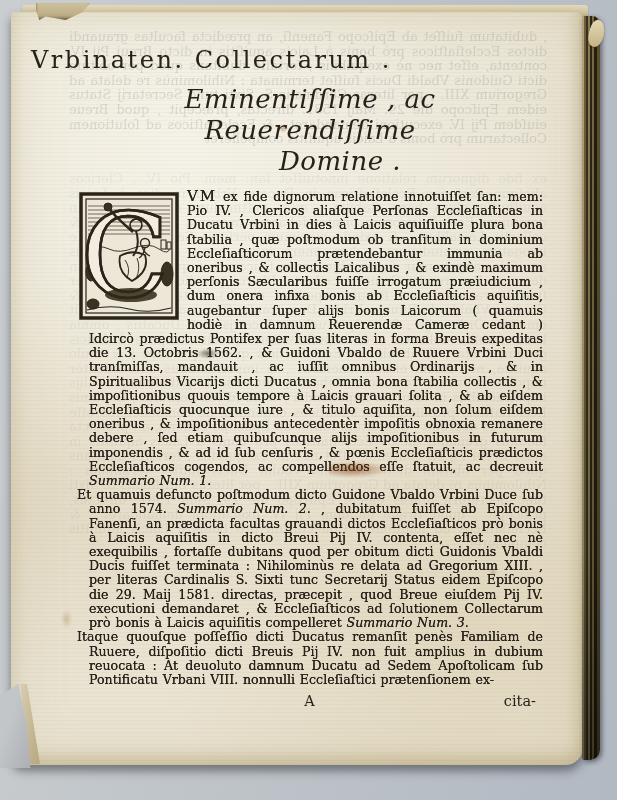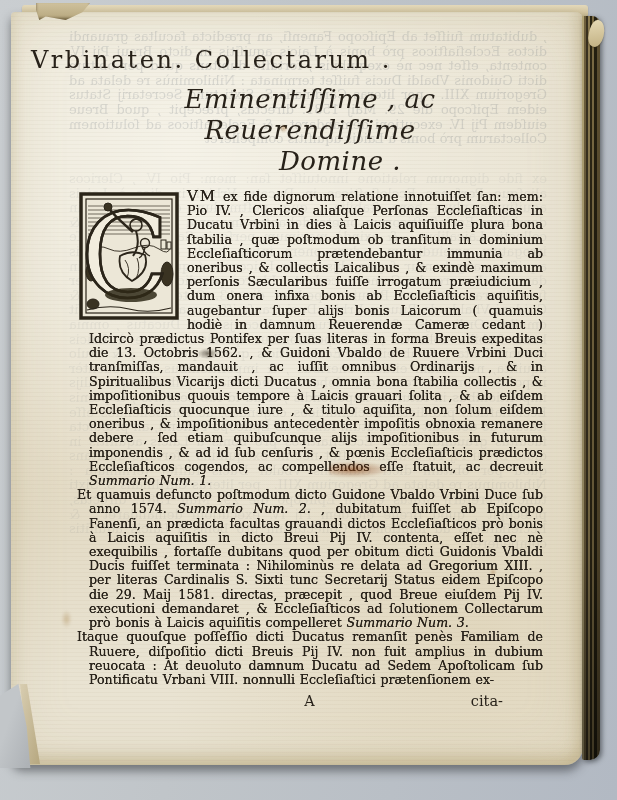--- a/index.html
+++ b/index.html
@@ -84,21 +84,21 @@
   .bodytext{margin-top:12px;font-size:12.6px;line-height:14.2px;text-align:justify;
     word-spacing:.06em;text-shadow:0 0 .4px #272119;}
   .para{padding-left:12px;text-indent:-12px;}
   .para-first{text-indent:0;}
   .lead-caps{font-size:15px;letter-spacing:2px;margin-top:27px;}
   .summario{font-style:italic;}
   .woodcut-box{float:left;width:100px;height:128px;margin:3px 8px 8px -10px;}
   .woodcut-box svg{display:block;width:100%;height:100%;}
   .sig-row{position:relative;margin-top:6px;height:18px;font-size:14.5px;}
   .sig-a{position:absolute;left:0;right:0;text-align:center;letter-spacing:1px;}
-  .catchword{position:absolute;right:40px;}
+  .catchword{position:absolute;right:7px;}
 </style>
 </head>
 <body>
 
 <div class="scene">
 
   <div class="behind-top"></div>
 
   <div class="page">
 

